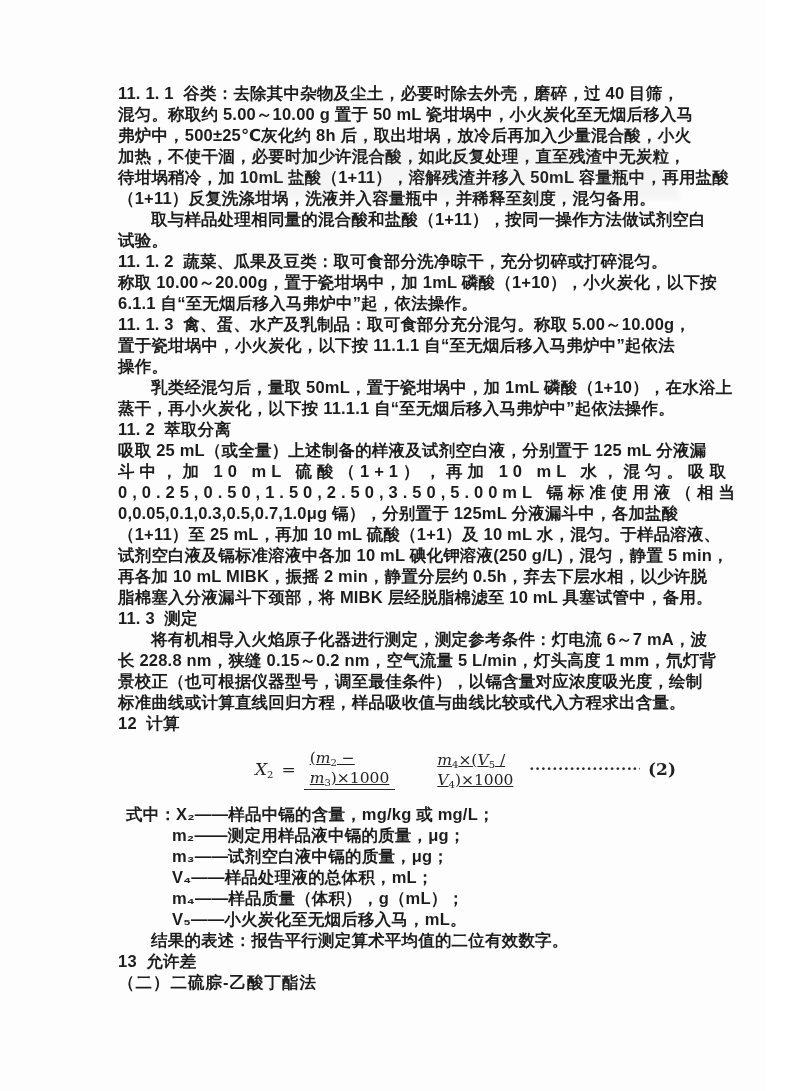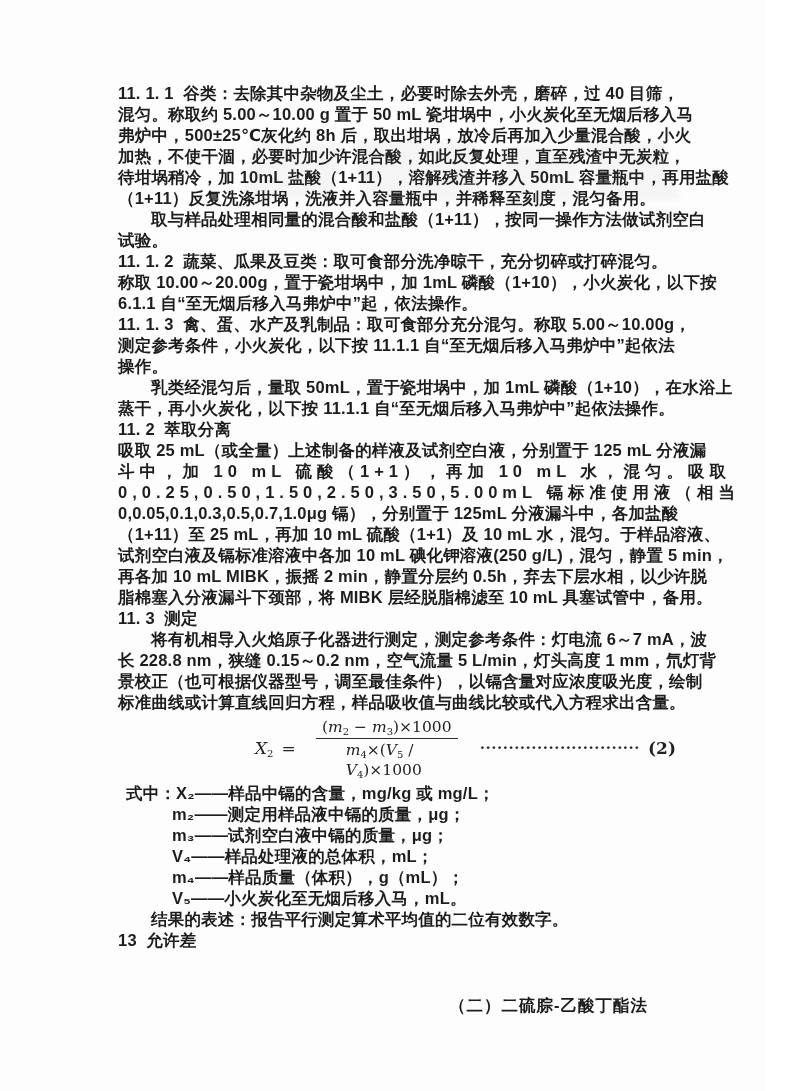--- a/index.html
+++ b/index.html
@@ -23,40 +23,41 @@
     white-space: pre;
     height: 21px;
     line-height: 21px;
     font-size: 16.5px;
     letter-spacing: 0.2px;
   }
   .ln.i2  { padding-left: 33px; }
   .ln.i05 { padding-left: 8px;  }
   .ln.i3  { padding-left: 54px; }
   .ln.sp  { letter-spacing: 5px; }
-  .ln.ctr { text-align: right; letter-spacing: 1px; padding-right: 28px; margin-top: 44px; }
+  .ln.ctr { text-align: left; letter-spacing: 1px; padding-right: 28px; }
   
   .formula-block {
     margin: 12px 0 12px 137px;
     height: 46px;
     display: flex;
     align-items: center;
     font-family: "DejaVu Serif", "Liberation Serif", serif;
     font-weight: normal;
     color: #222;
   }
   .f-lhs, .f-eq { font-size: 17px; }
   .f-lhs .it, .frac .it { font-style: italic; }
   .f-eq { margin: 0 8px; }
   .frac {
     display: inline-flex;
-    flex-direction: column;
+    flex-direction: row;
     align-items: center;
     font-size: 15.5px;
     line-height: 20px;
+    text-decoration: underline;
   }
   .frac .num {
     border-bottom: 1.6px solid #2a2a2a;
     padding: 0 6px 1px 6px;
   }
   .frac .den { padding: 1px 6px 0 6px; margin-left: 36px; }
   sub {
     font-size: 10px;
     vertical-align: -3px;
     line-height: 0;
@@ -108,38 +109,39 @@
       <div class="ln ">弗炉中，500±25℃灰化约 8h 后，取出坩埚，放冷后再加入少量混合酸，小火</div>
       <div class="ln ">加热，不使干涸，必要时加少许混合酸，如此反复处理，直至残渣中无炭粒，</div>
       <div class="ln ">待坩埚稍冷，加 10mL 盐酸（1+11），溶解残渣并移入 50mL 容量瓶中，再用盐酸</div>
       <div class="ln ">（1+11）反复洗涤坩埚，洗液并入容量瓶中，并稀释至刻度，混匀备用。</div>
       <div class="ln i2">取与样品处理相同量的混合酸和盐酸（1+11），按同一操作方法做试剂空白</div>
       <div class="ln ">试验。</div>
       <div class="ln ">11. 1. 2  蔬菜、瓜果及豆类：取可食部分洗净晾干，充分切碎或打碎混匀。</div>
       <div class="ln ">称取 10.00～20.00g，置于瓷坩埚中，加 1mL 磷酸（1+10），小火炭化，以下按</div>
       <div class="ln ">6.1.1 自“至无烟后移入马弗炉中”起，依法操作。</div>
       <div class="ln ">11. 1. 3  禽、蛋、水产及乳制品：取可食部分充分混匀。称取 5.00～10.00g，</div>
-      <div class="ln ">测定参考条件，小火炭化，以下按 11.1.1 自“至无烟后移入马弗炉中”起依法</div>
+      <div class="ln ">置于瓷坩埚中，小火炭化，以下按 11.1.1 自“至无烟后移入马弗炉中”起依法</div>
       <div class="ln ">操作。</div>
       <div class="ln i2">乳类经混匀后，量取 50mL，置于瓷坩埚中，加 1mL 磷酸（1+10），在水浴上</div>
       <div class="ln ">蒸干，再小火炭化，以下按 11.1.1 自“至无烟后移入马弗炉中”起依法操作。</div>
       <div class="ln ">11. 2  萃取分离</div>
       <div class="ln ">吸取 25 mL（或全量）上述制备的样液及试剂空白液，分别置于 125 mL 分液漏</div>
       <div class="ln sp">斗中，加 10 mL 硫酸（1+1），再加 10 mL 水，混匀。吸取</div>
       <div class="ln sp">0,0.25,0.50,1.50,2.50,3.50,5.00mL 镉标准使用液（相当</div>
       <div class="ln ">0,0.05,0.1,0.3,0.5,0.7,1.0μg 镉），分别置于 125mL 分液漏斗中，各加盐酸</div>
       <div class="ln ">（1+11）至 25 mL，再加 10 mL 硫酸（1+1）及 10 mL 水，混匀。于样品溶液、</div>
       <div class="ln ">试剂空白液及镉标准溶液中各加 10 mL 碘化钾溶液(250 g/L)，混匀，静置 5 min，</div>
       <div class="ln ">再各加 10 mL MIBK，振摇 2 min，静置分层约 0.5h，弃去下层水相，以少许脱</div>
       <div class="ln ">脂棉塞入分液漏斗下颈部，将 MIBK 层经脱脂棉滤至 10 mL 具塞试管中，备用。</div>
       <div class="ln ">11. 3  测定</div>
       <div class="ln i2">将有机相导入火焰原子化器进行测定，测定参考条件：灯电流 6～7 mA，波</div>
       <div class="ln ">长 228.8 nm，狭缝 0.15～0.2 nm，空气流量 5 L/min，灯头高度 1 mm，氘灯背</div>
       <div class="ln ">景校正（也可根据仪器型号，调至最佳条件），以镉含量对应浓度吸光度，绘制</div>
       <div class="ln ">标准曲线或计算直线回归方程，样品吸收值与曲线比较或代入方程求出含量。</div>
+      <div class="ln ">12  计算</div>
     </div>
 
   <div class="formula-block">
     <span class="f-lhs"><span class="it">X</span><sub>2</sub></span>
     <span class="f-eq">=</span>
     <span class="frac">
       <span class="num"><span>(</span><span class="it">m</span><sub>2</sub><span> − </span><span class="it">m</span><sub>3</sub><span>)×1000</span></span>
       <span class="den"><span class="it">m</span><sub>4</sub><span>×(</span><span class="it">V</span><sub>5</sub><span> / </span><span class="it">V</span><sub>4</sub><span>)×1000</span></span>
     </span>
     <span class="f-dots">····································</span>

